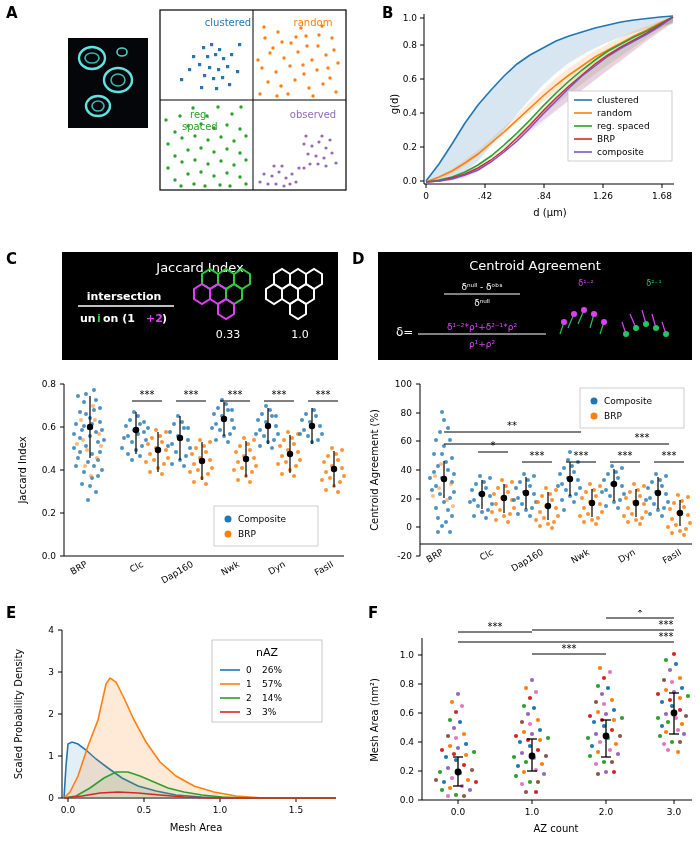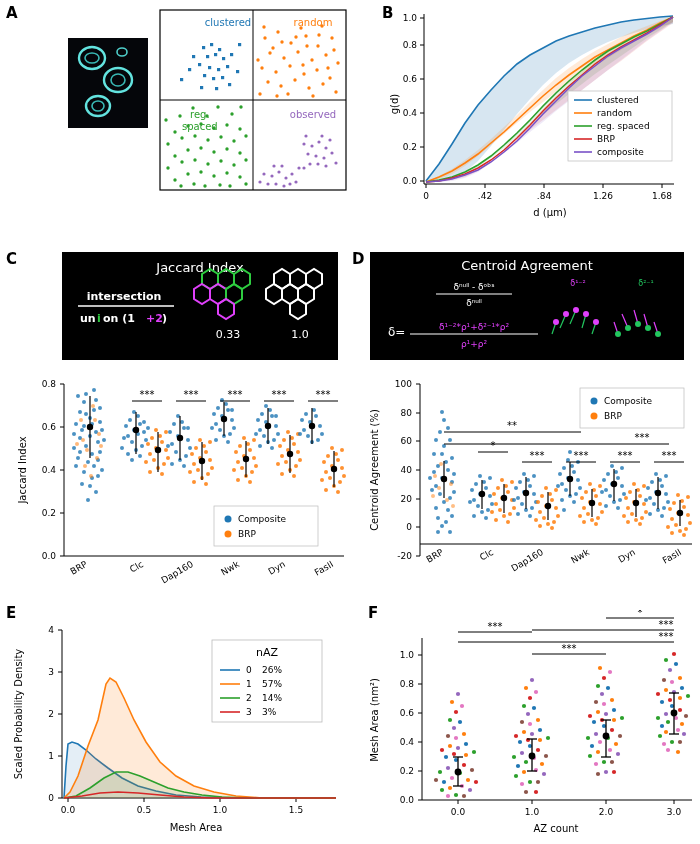--- a/index.html
+++ b/index.html
@@ -614,21 +614,21 @@
       <text x="138" y="200" class="tick-label" text-anchor="end" transform="rotate(-30 138 200)">Clc</text>
       <text x="188" y="200" class="tick-label" text-anchor="end" transform="rotate(-30 188 200)">Dap160</text>
       <text x="234" y="200" class="tick-label" text-anchor="end" transform="rotate(-30 234 200)">Nwk</text>
       <text x="280" y="200" class="tick-label" text-anchor="end" transform="rotate(-30 280 200)">Dyn</text>
       <text x="328" y="200" class="tick-label" text-anchor="end" transform="rotate(-30 328 200)">FasII</text>
     </g>
   </svg>
 </div>
 
 <div class="panel-letter" style="left:352px;top:250px;">D</div>
-<div class="abs" style="left:370px;top:252px;">
+<div class="abs" style="left:378px;top:252px;">
   <svg width="314" height="108" viewBox="0 0 314 108">
     <rect x="0" y="0" width="314" height="108" fill="#000"></rect>
     <text x="157" y="18" class="white-txt" style="font-size:13px" text-anchor="middle">Centroid Agreement</text>
     <text x="104" y="38" class="white-txt" style="font-size:9px" text-anchor="middle">δⁿᵘˡˡ - δᵒᵇˢ</text>
     <line x1="66" y1="42" x2="142" y2="42" stroke="#fff" stroke-width="1.2"></line>
     <text x="104" y="54" class="white-txt" style="font-size:9px" text-anchor="middle">δⁿᵘˡˡ</text>
     <text x="18" y="84" class="white-txt" style="font-size:12px">δ=</text>
     <text x="104" y="78" style="font-size:9px;fill:#e040fb" text-anchor="middle">δ¹⁻²*ρ¹+δ²⁻¹*ρ²</text>
     <line x1="40" y1="82" x2="168" y2="82" stroke="#fff" stroke-width="1.2"></line>
     <text x="104" y="95" style="font-size:9px;fill:#e040fb" text-anchor="middle">ρ¹+ρ²</text>

